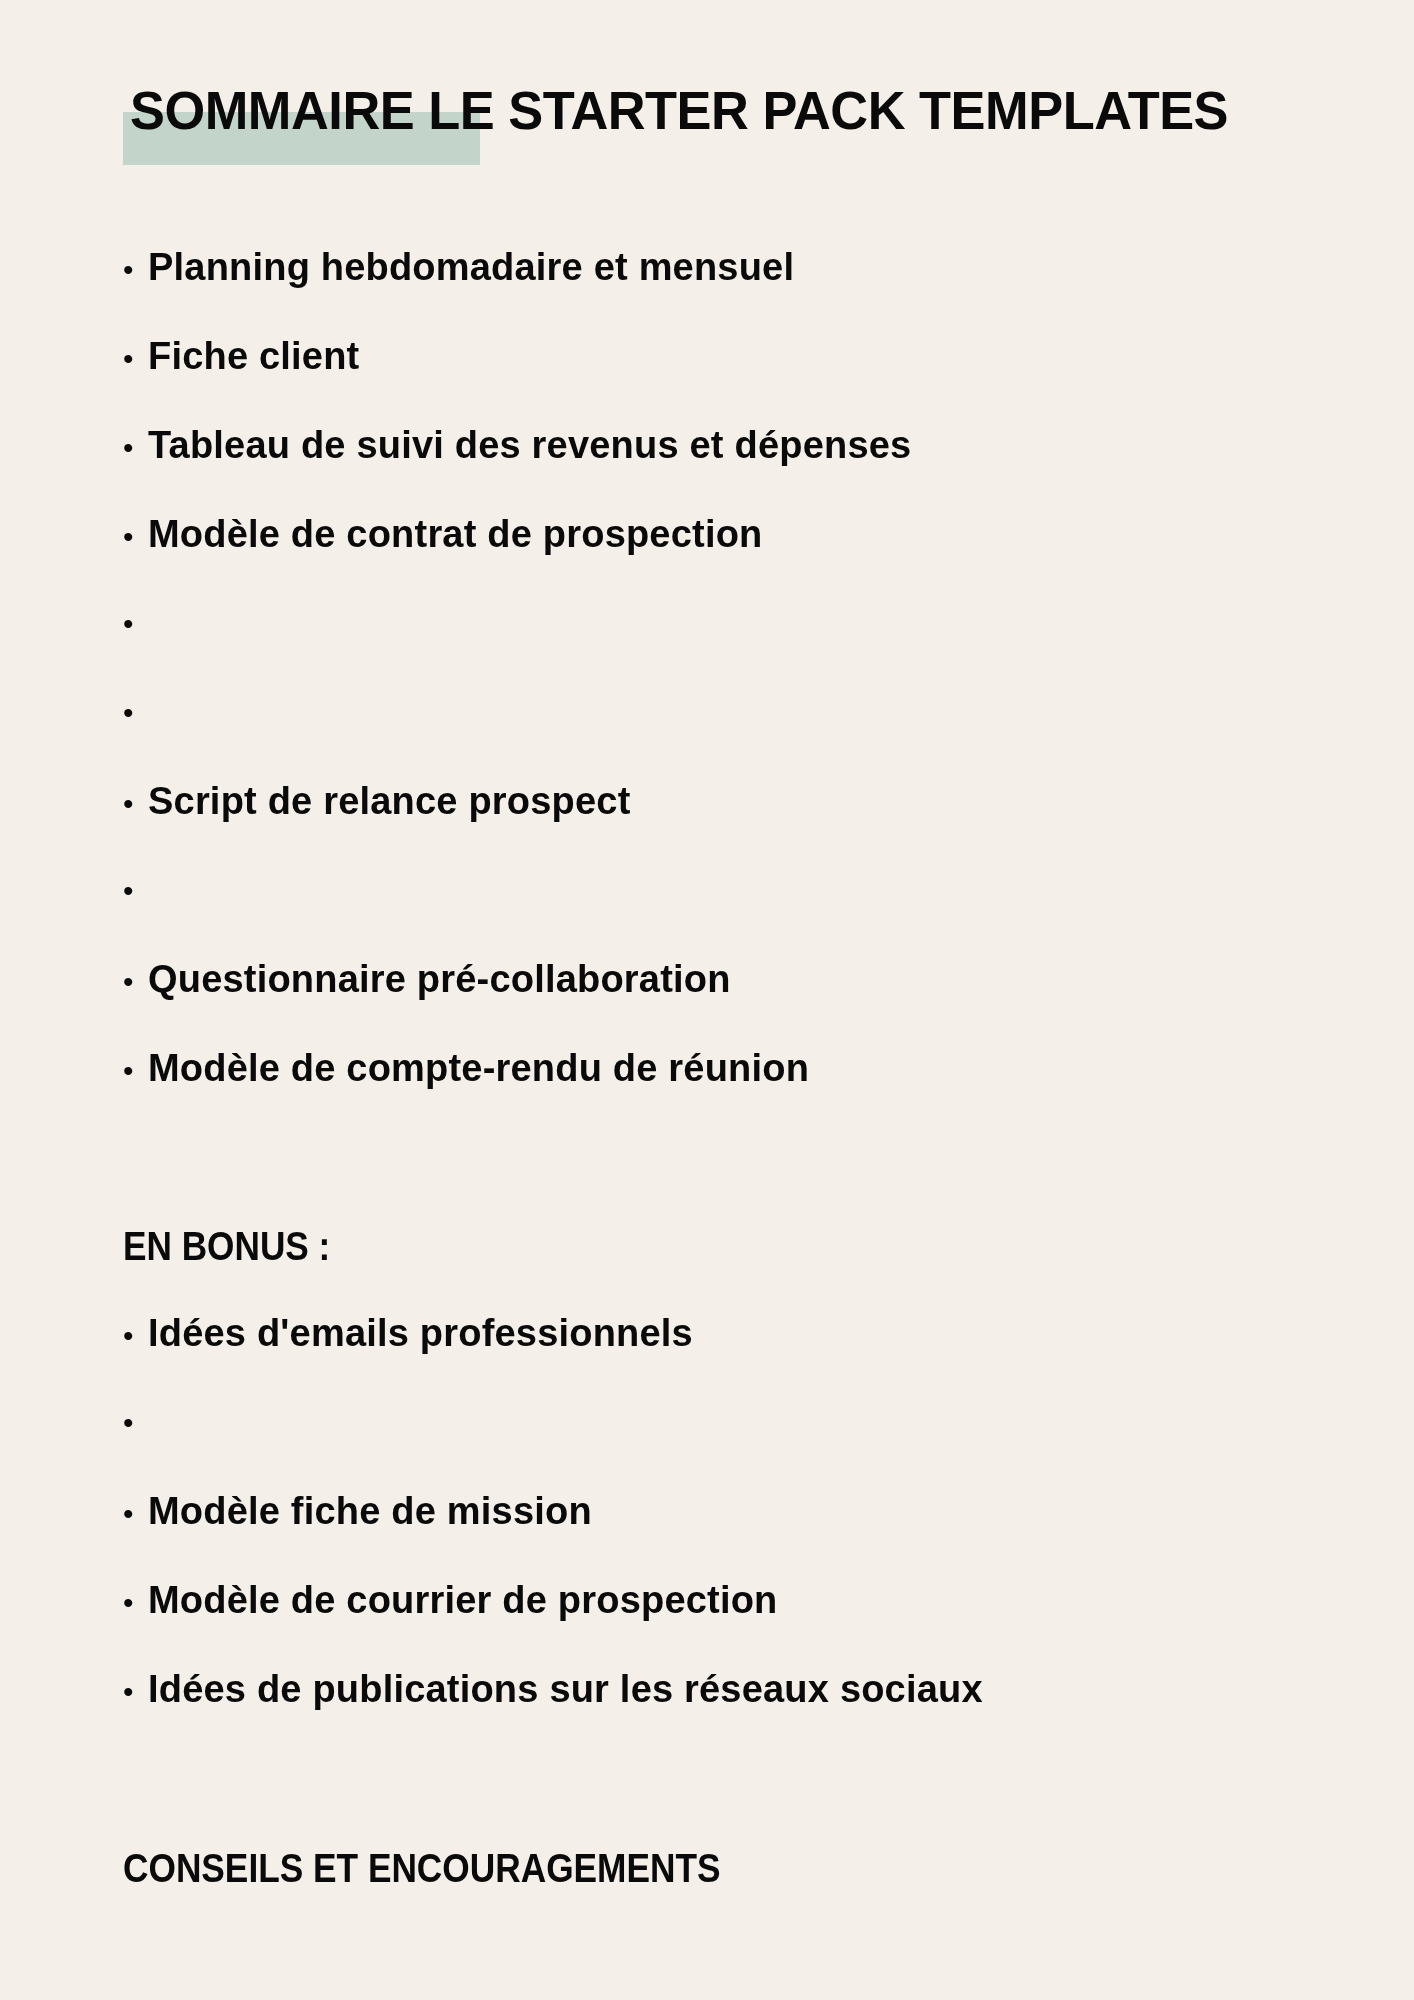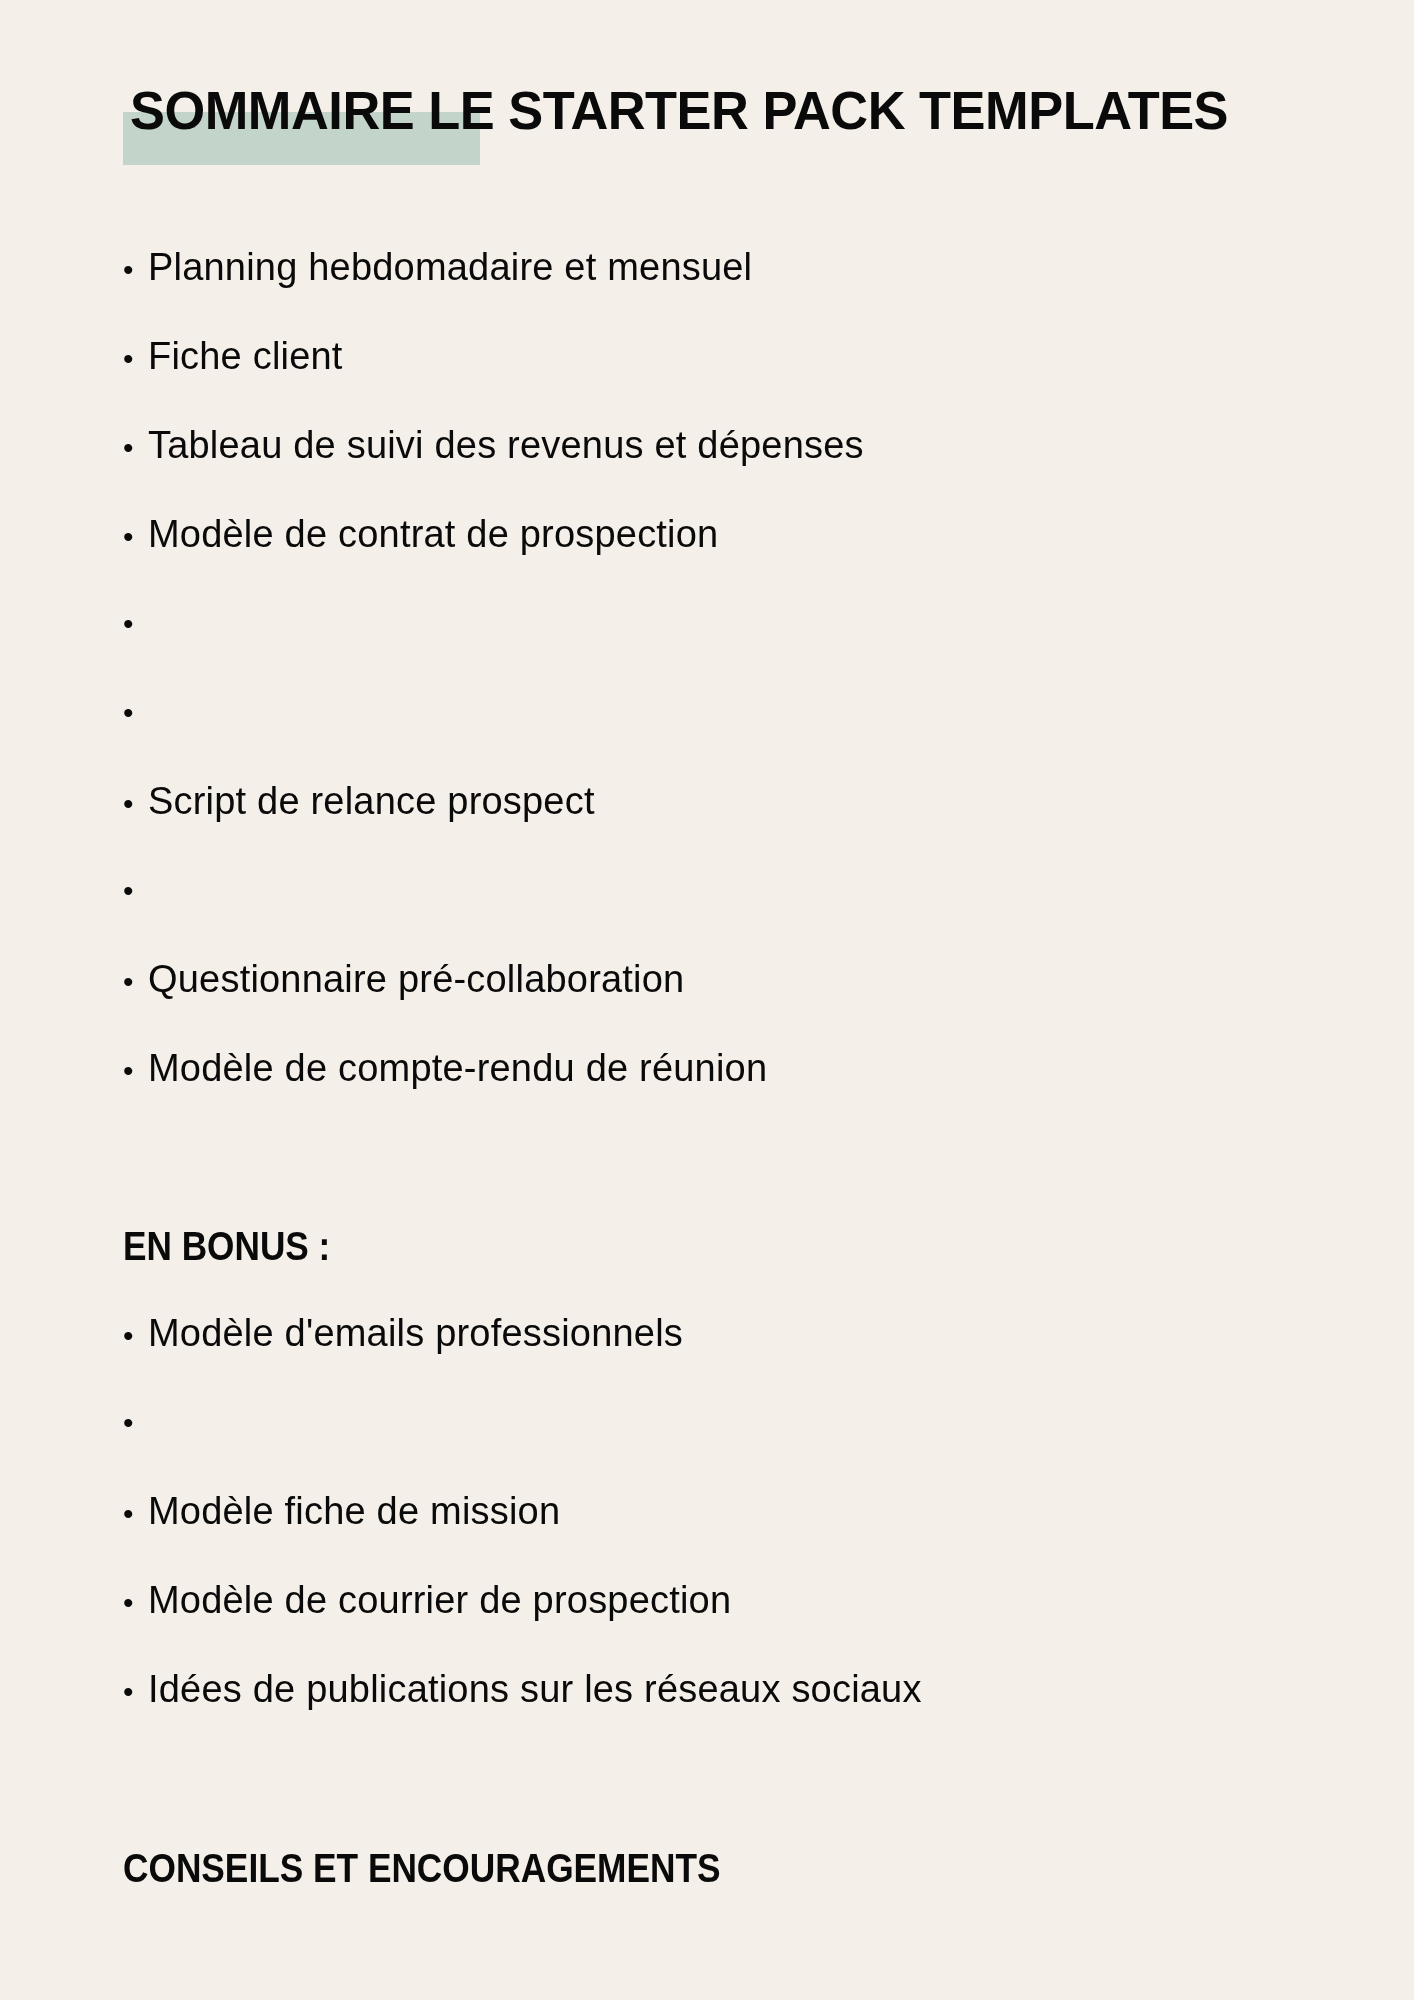--- a/index.html
+++ b/index.html
@@ -52,20 +52,21 @@
       align-items: baseline;
     }
     .bullet {
       display: inline-block;
       width: 25px;
       font-size: 30px;
       text-align: left;
     }
     .item-text {
       letter-spacing: 0.2px;
+      font-weight: bold;
     }
     .main-list { top: 223px; }
     .bonus-list { top: 1289px; }
     .section-heading {
       position: absolute;
       left: 123px;
       margin: 0;
       font-weight: bold;
       white-space: nowrap;
       transform-origin: left top;
@@ -127,21 +128,21 @@
       <span class="bullet">•</span>
       <span class="item-text">Modèle de compte-rendu de réunion</span>
     </li>
 </ul>
 
 <h2 class="section-heading bonus-heading">EN BONUS :</h2>
 
 <ul class="list bonus-list">
   <li>
       <span class="bullet">•</span>
-      <span class="item-text">Modèle d'emails professionnels</span>
+      <span class="item-text">Idées d'emails professionnels</span>
     </li>
   <li>
       <span class="bullet">•</span>
     </li>
   <li>
       <span class="bullet">•</span>
       <span class="item-text">Modèle fiche de mission</span>
     </li>
   <li>
       <span class="bullet">•</span>

